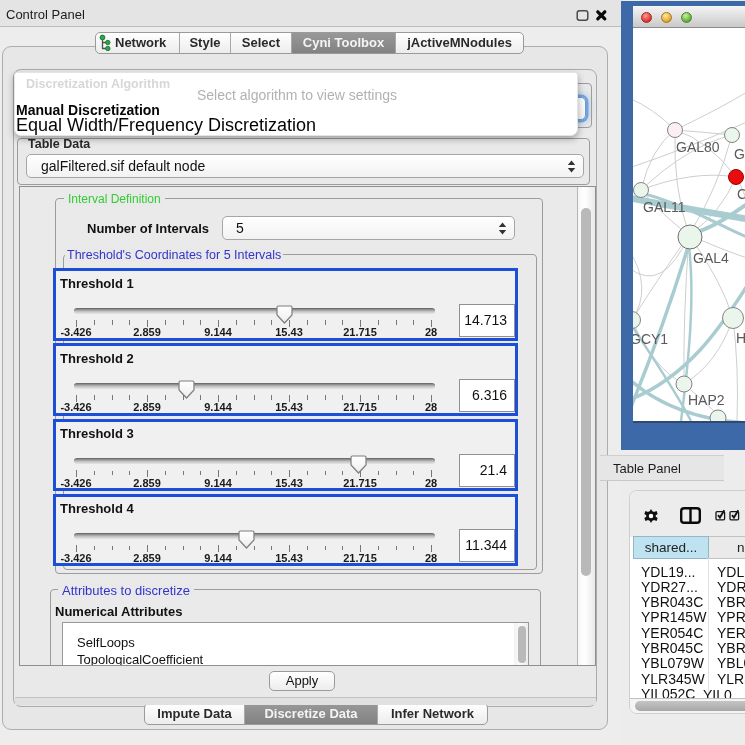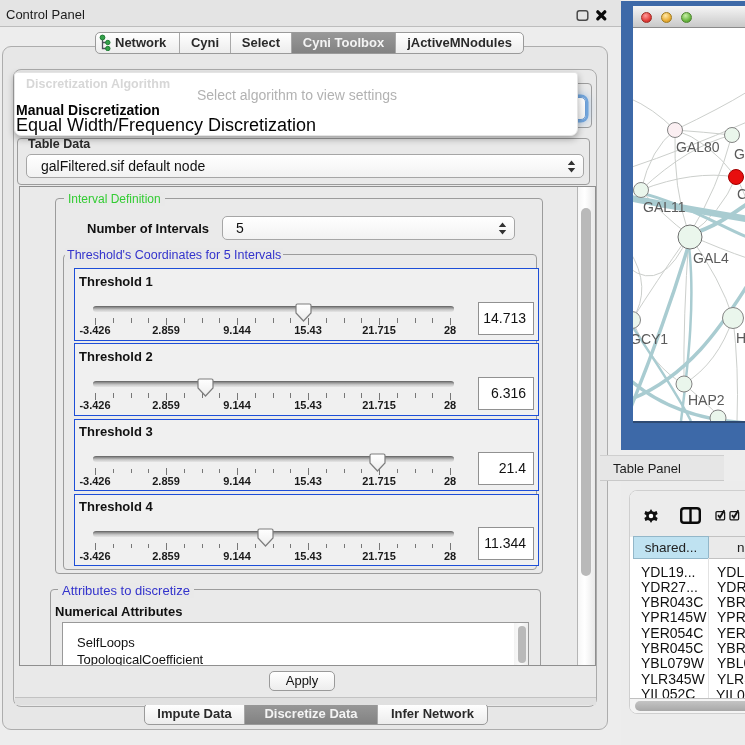--- a/index.html
+++ b/index.html
@@ -23,21 +23,21 @@
 .grp { position:absolute; border:1px solid #9c9c9c; border-radius:4px; }
 .grp > .lbl { position:absolute; top:-7px; left:8px; padding:0 4px; font-size:13px; background:#e9e9e9; white-space:nowrap; }
 
 
 .combo { position:absolute; background:linear-gradient(#ffffff,#f2f2f2); border:1px solid #a6a6a6; border-radius:5px; font-size:14px; color:#111; }
 .combo .arr { position:absolute; right:7px; top:50%; margin-top:-6.5px; width:9px; height:13px; }
 
 .bold13 { font-size:13px; font-weight:bold; color:#111; }
 
 
-.tpanel { position:absolute; left:54px; width:465px; height:72.5px; background:#f0f0f0; border:1px solid #1d4ed8; }
+.tpanel { position:absolute; left:33px; width:465px; height:72.5px; background:#f0f0f0; border:3px solid #1d4ed8; }
 .track { position:absolute; left:18px; top:36.5px; width:361px; height:6px; border-radius:3px; background:linear-gradient(#8f8f8f 10%,#c9c9c9 55%,#e6e6e6); border-top:1px solid #6e6e6e; }
 .thumb { position:absolute; top:33.5px; width:17px; height:19px; }
 .tick { position:absolute; width:1px; background:#777; }
 .tlab { position:absolute; top:55px; font-size:11px; font-weight:bold; color:#1a1a1a; width:48px; text-align:center; }
 .vfield { position:absolute; left:403px; top:32.5px; width:56px; height:33px; background:#fff; border:1px solid #919191; font-size:14px; color:#111; text-align:right; line-height:31px; padding-right:7px; }
 
 
 .vtrack { position:absolute; background:linear-gradient(90deg,#f6f6f6,#ffffff 40%,#e9e9e9); }
 .vthumb { position:absolute; background:#b9b9b9; border-radius:5px; }
 
@@ -67,21 +67,21 @@
 <div id="outerpane" class="abs"></div>
 <div id="innerpane" class="abs"></div>
 
 <div class="seg abs" style="left:95px; top:32px; height:22px;">
   <div class="s" style="width:84px; text-align:left; padding-left:2px;"><svg width="12" height="17" viewBox="0 0 12 17" style="vertical-align:-4px; margin:0 4px 0 1px;">
         <path d="M3.5 5.5 V14.5 H7.5 M3.5 8.5 H7.5" stroke="#4d505c" stroke-width="1.3" fill="none"></path>
         <circle cx="3.5" cy="3.5" r="2.4" fill="#35a14b" stroke="#1e7c34" stroke-width="1"></circle>
         <circle cx="8.8" cy="8.5" r="2.2" fill="#35a14b" stroke="#1e7c34" stroke-width="1"></circle>
         <circle cx="8.8" cy="14.5" r="2.2" fill="#35a14b" stroke="#1e7c34" stroke-width="1"></circle>
       </svg>Network</div>
-  <div class="s" style="width:51px;">Cyni</div>
+  <div class="s" style="width:51px;">Style</div>
   <div class="s" style="width:61px;">Select</div>
   <div class="s sel" style="width:104px;">Cyni Toolbox</div>
   <div class="s" style="width:127px;">jActiveMNodules</div>
 </div>
 
 <div class="seg abs" style="left:144px; top:703px; height:22px;">
   <div class="s" style="width:100px; line-height:19px;">Impute Data</div>
   <div class="s sel" style="width:133px; line-height:19px;">Discretize Data</div>
   <div class="s" style="width:109px; line-height:19px;">Infer Network</div>
 </div>
@@ -405,19 +405,19 @@
     <div style="position:absolute; left:74px; top:0; width:1px; height:140px; background:#e2e2e2;"></div>
     <div style="line-height:15.3px; padding-top:6.5px;">
       <div><span style="padding-left:7px;">YDL19...</span><span style="position:absolute; left:83px; top:6.5px;">YDL1</span></div>
       <div><span style="padding-left:7px;">YDR27...</span><span style="position:absolute; left:83px; top:21.8px;">YDR2</span></div>
       <div><span style="padding-left:7px;">YBR043C</span><span style="position:absolute; left:83px; top:37.1px;">YBR0</span></div>
       <div><span style="padding-left:7px;">YPR145W</span><span style="position:absolute; left:83px; top:52.4px;">YPR1</span></div>
       <div><span style="padding-left:7px;">YER054C</span><span style="position:absolute; left:83px; top:67.7px;">YER0</span></div>
       <div><span style="padding-left:7px;">YBR045C</span><span style="position:absolute; left:83px; top:83px;">YBR0</span></div>
       <div><span style="padding-left:7px;">YBL079W</span><span style="position:absolute; left:83px; top:98.3px;">YBL0</span></div>
       <div><span style="padding-left:7px;">YLR345W</span><span style="position:absolute; left:83px; top:113.6px;">YLR3</span></div>
-      <div><span style="padding-left:7px;">YIL052C</span><span style="position:absolute; left:82px; top:129.9px;text-align:center;">YIL0</span></div>
+      <div><span style="padding-left:7px;">YIL052C</span><span style="position:absolute; left:69px; top:129.9px;text-align:center;">YIL0</span></div>
     </div>
   </div>
   <div class="abs" style="left:0; top:207px; width:120px; height:17px; background:#f4f4f4; border-top:1px solid #c0c0c0;">
     <div style="position:absolute; left:5px; top:2px; width:120px; height:10px; border-radius:5px; background:linear-gradient(#c4c4c4,#a8a8a8);"></div>
   </div>
 </div>
 
 </body></html>

